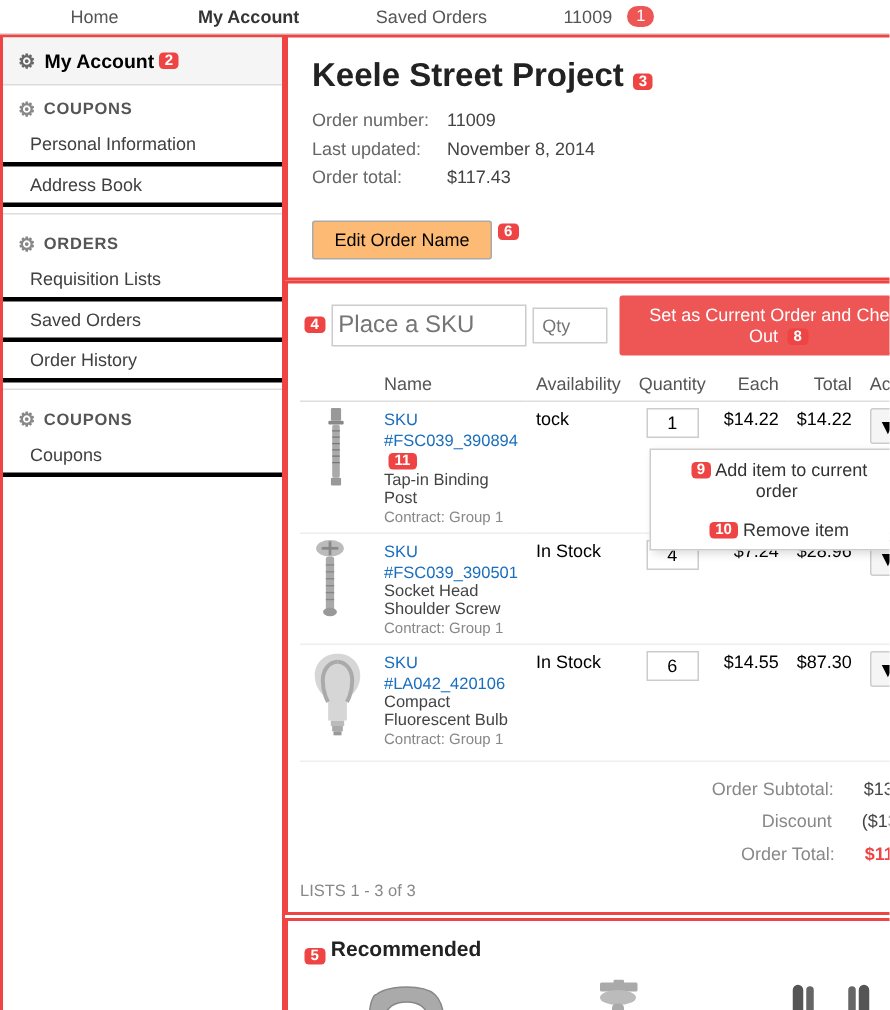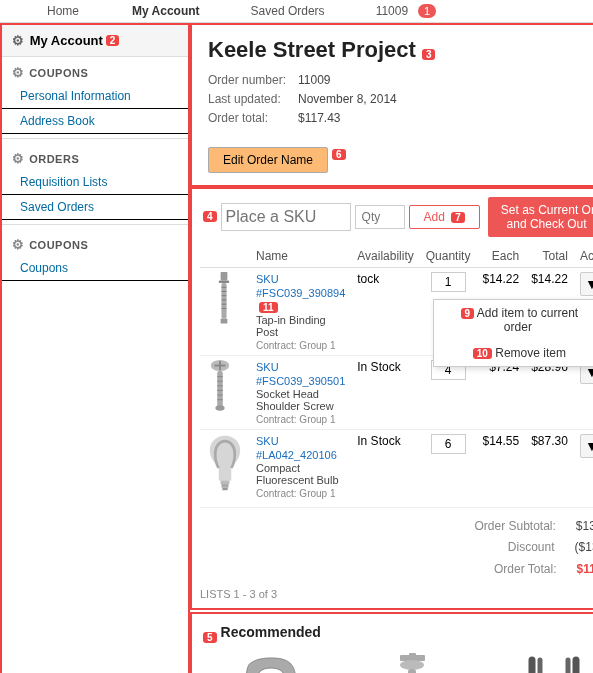--- a/index.html
+++ b/index.html
@@ -54,23 +54,23 @@
       font-weight: bold;
       font-size: 11px;
       color: #555;
       letter-spacing: 0.5px;
       display: flex;
       align-items: center;
     }
     .sidebar-section-title .icon { margin-right: 5px; color: #888; font-size: 13px; }
     .sidebar-item {
       padding: 5px 10px 5px 18px;
-      color: #0369a1;
+      color: #404040;
       cursor: pointer;
-      border-bottom: 1px solid #000000;
+      border-bottom: 3px solid #000000;
     }
     .sidebar-divider { border-bottom: 1px solid #ddd; margin: 4px 0; }
 
     
     .content {
       flex: 1;
       padding: 0;
     }
 
     
@@ -315,20 +315,21 @@
     <div class="sidebar-item">Address Book</div>
 
     <div class="sidebar-divider"></div>
 
     <div class="sidebar-section-title">
       <span class="icon">⚙</span>
       <span>ORDERS</span>
     </div>
     <div class="sidebar-item">Requisition Lists</div>
     <div class="sidebar-item">Saved Orders</div>
+    <div class="sidebar-item">Order History</div>
 
     <div class="sidebar-divider"></div>
 
     <div class="sidebar-section-title">
       <span class="icon">⚙</span>
       <span>COUPONS</span>
     </div>
     <div class="sidebar-item">Coupons</div>
   </div>
 
@@ -349,24 +350,20 @@
         <span class="num-badge" style="margin-left:4px;">6</span>
       </div>
     </div>
 
     <div class="order-items">
 
       <div class="add-bar">
         <span class="num-badge">4</span>
         <input class="sku-input" type="text" placeholder="Place a SKU" style="">
         <input class="qty-input" type="text" placeholder="Qty" style="">
-        <button class="btn-add">
-          <span>Add</span>
-          <span class="num-badge">7</span>
-        </button>
         <button class="btn-checkout">
           <span>Set as Current Order and Check Out</span>
           <span class="num-badge">8</span>
         </button>
       </div>
 
       <table class="items-table">
         <thead>
           <tr>
             <th class="col-img"></th>

